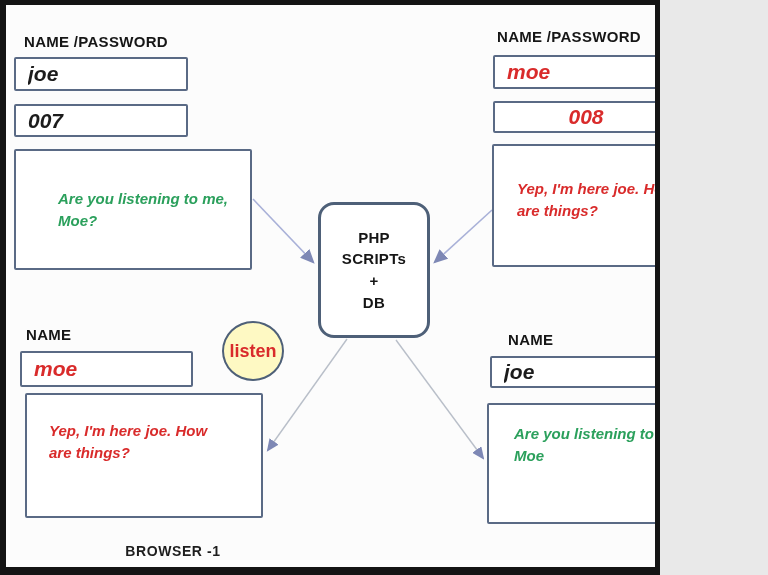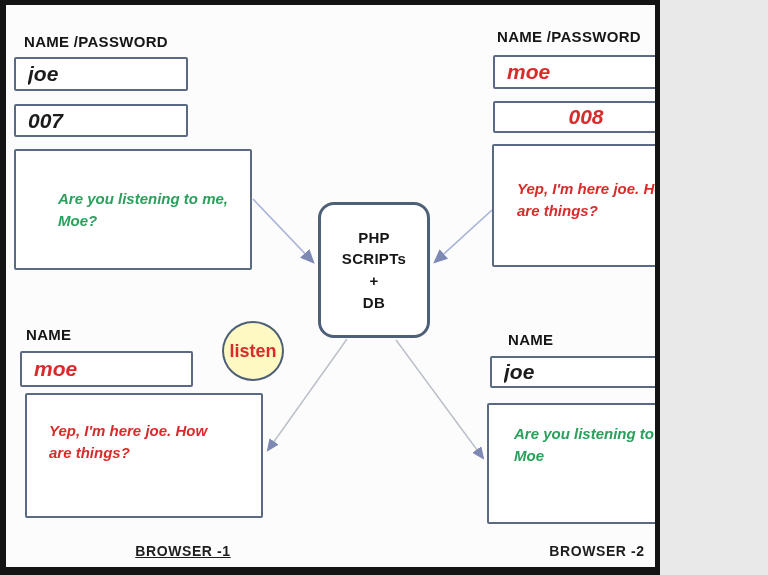--- a/index.html
+++ b/index.html
@@ -87,26 +87,25 @@
 
   <div class="abs field-label" style="left:26px; top:326px;">NAME</div>
 
   <input class="txt-input red" style="left: 20px; top: 351px; width: 173px; height: 36px;" value="moe">
 
   <div class="abs listen-circle red" style="left:222px; top:321px; width:62px; height:60px;">listen</div>
 
   <div class="abs msg-box red" style="left:25px; top:393px; width:238px; height:125px; padding:25px 14px 0 22px;">Yep,  I'm here joe.  How
 are things?</div>
 
-  <div class="abs caption" style="left:98px; top:543px; width:170px;text-decoration:underline;">BROWSER -1</div>
+  <div class="abs caption" style="left:88px; top:543px; width:170px;">BROWSER -1</div>
 
   <div class="abs field-label" style="left:508px; top:331px;">NAME</div>
 
   <input class="txt-input black-ink" style="left: 490px; top: 356px; width: 173px; height: 32px;" value="joe">
 
   <div class="abs listen-circle green" style="left:691px; top:323px; width:64px; height:62px;">listen</div>
 
   <div class="abs msg-box green" style="left:487px; top:403px; width:240px; height:121px; padding:18px 14px 0 25px;">Are you listening to me,
 Moe</div>
 
-  <div class="abs caption" style="left:512px; top:543px; width:170px;">BROWSER -2</div>
 
 </div>
 
 </body></html>

